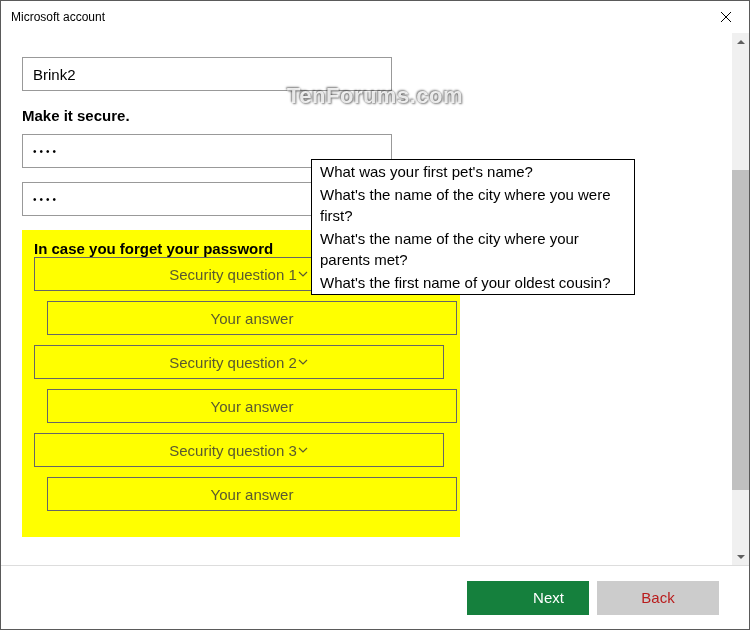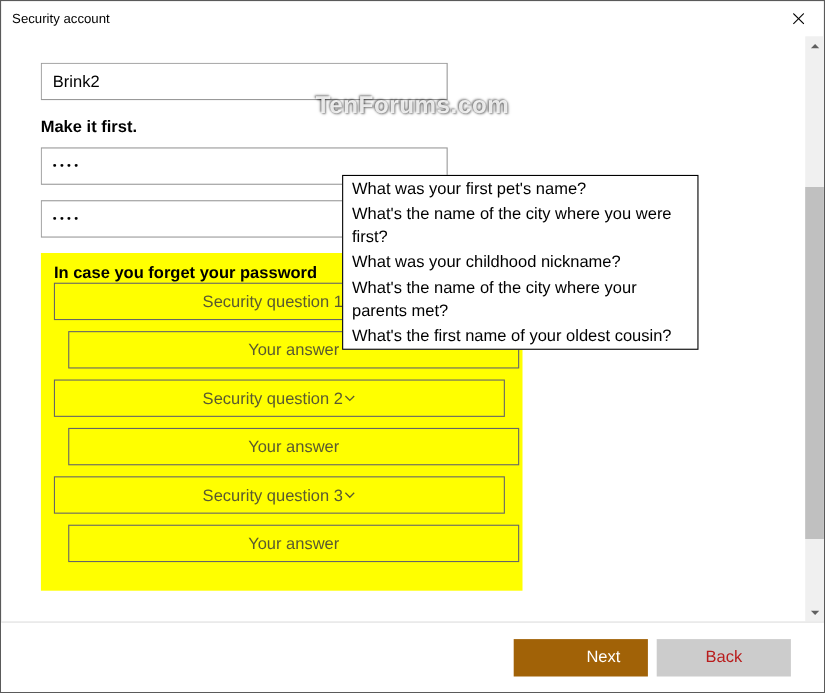--- a/index.html
+++ b/index.html
@@ -2,65 +2,65 @@
 <html><head>
   <meta charset="utf-8">
   <style>
     * { box-sizing: border-box; margin: 0; padding: 0; font-family: 'Segoe UI', Tahoma, sans-serif; }
     body { background: #fff; width: 750px; height: 630px; overflow: hidden; position: relative; }
     .window { width: 750px; height: 630px; border: 1px solid #5a5a5a; background: #fff; position: relative; }
     .titlebar { height: 32px; display: flex; align-items: center; justify-content: space-between; padding: 0 0 0 10px; font-size: 12px; color: #000; }
     .titlebar-title { font-size: 12px; }
     .close-btn { width: 46px; height: 32px; display: flex; align-items: center; justify-content: center; cursor: default; }
     .close-btn svg { width: 10px; height: 10px; }
-    .content { position: relative; padding: 24px 60px 0 36px; height: calc(100% - 32px - 64px); overflow: hidden; }
+    .content { position: relative; padding: 24px 60px 0 21px; height: calc(100% - 32px - 64px); overflow: hidden; }
     .scroll-area { height: 100%; overflow: hidden; }
     .username-input { width: 370px; height: 34px; border: 1px solid #999; padding: 0 10px; font-size: 15px; color: #000; background: #fff; }
     .section-label { font-size: 15px; font-weight: 600; margin: 16px 0 10px 0; color: #000; }
     .password-input { width: 370px; height: 34px; border: 1px solid #999; padding: 0 10px; font-size: 14px; letter-spacing: 2px; color: #000; background: #fff; margin-bottom: 14px; display: flex; align-items: center; }
     .password-dots { font-size: 10px; letter-spacing: 3px; }
     .highlight-box { background: #ffff00; padding: 10px 12px 16px 12px; width: 438px; margin-top: 6px; }
     .highlight-label { font-size: 15px; font-weight: 600; color: #000; margin-bottom: 0; }
     .sec-field { width: 410px; height: 34px; border: 1px solid #666; background: #ffff00; margin-bottom: 10px; display: flex; align-items: center; justify-content: center; padding: 0 10px; color: #5a5a30; font-size: 15px; }
     .sec-field.answer { color: #5a5a30; margin-left: 13px; }
     .chevron { width: 12px; height: 12px; }
     .dropdown-popup { position: absolute; top: 126px; left: 310px; width: 324px; background: #fff; border: 1px solid #000; z-index: 100; }
     .dropdown-item { padding: 1px 8px; font-size: 15px; color: #000; line-height: 21px; cursor: default; }
     .scrollbar { position: absolute; right: 0; top: 32px; bottom: 64px; width: 17px; background: #f0f0f0; }
     .scrollbar-track { position: absolute; top: 17px; bottom: 17px; left: 0; right: 0; }
     .scrollbar-thumb { position: absolute; top: 120px; left: 0; right: 0; height: 320px; background: #c0c0c0; }
     .scrollbar-arrow { position: absolute; width: 17px; height: 17px; display: flex; align-items: center; justify-content: center; left: 0; }
     .scrollbar-arrow.up { top: 0; }
     .scrollbar-arrow.down { bottom: 0; }
     .footer { position: absolute; bottom: 0; left: 0; right: 0; height: 64px; border-top: 1px solid #ddd; display: flex; align-items: center; justify-content: flex-end; padding: 0 30px; gap: 8px; background:#fff; }
     .btn { width: 122px; height: 34px; border: none; font-size: 15px; cursor: default; }
-    .btn-primary { background: #a16207; color: #fff; padding-left: 41px; }
+    .btn-primary { background: #15803d; color: #fff; padding-left: 41px; }
     .btn-secondary { background: #ccc; color: #b91c1c; }
     .watermark { position: absolute; top: 82px; left: 50%; transform: translateX(-50%); font-size: 22px; font-weight: 600; color: rgba(255,255,255,0.85); text-shadow: 1px 1px 2px rgba(0,0,0,0.5), -1px -1px 2px rgba(0,0,0,0.5); z-index: 200; pointer-events: none; letter-spacing: 0.5px; }
   </style>
 </head>
 <body>
 
 <div class="window">
   <div class="titlebar">
-    <span class="titlebar-title">Security account</span>
+    <span class="titlebar-title">Microsoft account</span>
     <div class="close-btn">
       <svg viewBox="0 0 10 10">
           <line x1="0" y1="0" x2="10" y2="10" stroke="#000" stroke-width="1"></line>
           <line x1="10" y1="0" x2="0" y2="10" stroke="#000" stroke-width="1"></line>
         </svg>
     </div>
   </div>
 
   <div class="content">
     <div class="scroll-area">
 
       <input class="username-input" type="text" value="Brink2" style="">
 
-      <div class="section-label">Make it first.</div>
+      <div class="section-label">Make it secure.</div>
 
       <div class="password-input">
         <span class="password-dots">••••</span>
       </div>
       <div class="password-input">
         <span class="password-dots">••••</span>
       </div>
 
       <div class="highlight-box">
         <div class="highlight-label">In case you forget your password</div>
@@ -93,21 +93,20 @@
         </div>
         <div class="sec-field answer">
           <span>Your answer</span>
         </div>
       </div>
     </div>
 
     <div class="dropdown-popup">
       <div class="dropdown-item">What was your first pet's name?</div>
       <div class="dropdown-item">What's the name of the city where you were first?</div>
-      <div class="dropdown-item">What was your childhood nickname?</div>
       <div class="dropdown-item">What's the name of the city where your parents met?</div>
       <div class="dropdown-item">What's the first name of your oldest cousin?</div>
     </div>
   </div>
 
   <div class="scrollbar">
     <div class="scrollbar-arrow up">
       <svg width="8" height="4">
           <polyline points="0,4 4,0 8,4" fill="#606060"></polyline>
         </svg>

